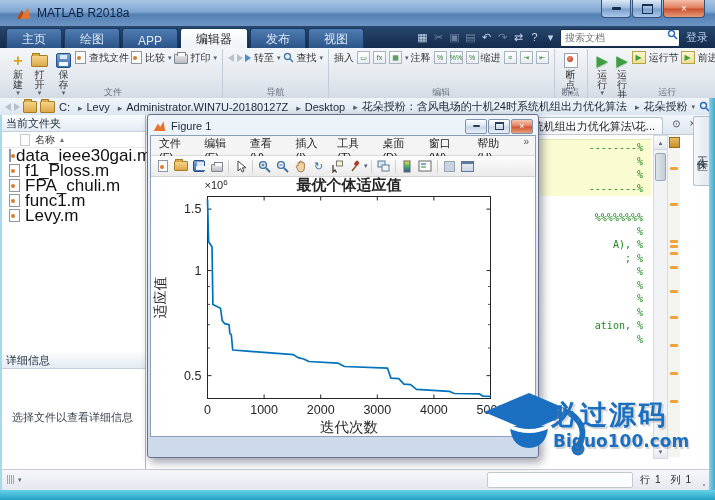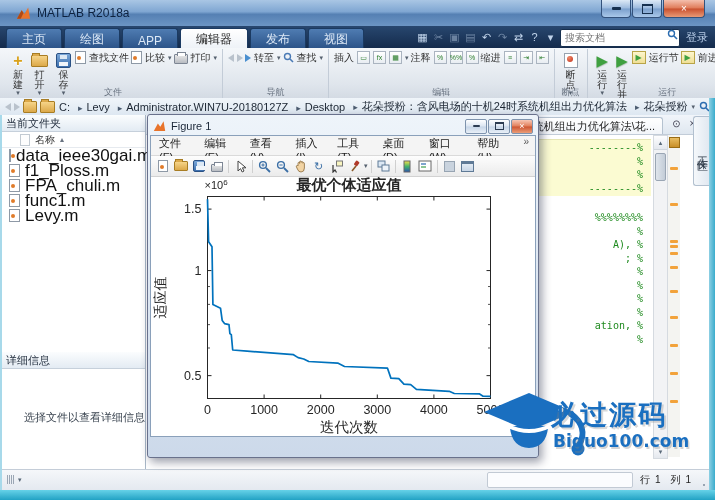--- a/index.html
+++ b/index.html
@@ -68,21 +68,21 @@
   .crumb+.crumb::before{content:"▸";margin:0 4px 0 3px;color:#4a5archive;color:#4a5a6e;font-size:9px;}
   .addr-right{margin-left:auto;display:flex;align-items:center;gap:4px;}
 
   
   .leftpanel{position:absolute;top:115px;left:0;width:145px;bottom:30px;background:#fff;border-right:1px solid #a9b8c8;}
   .panelhd{height:16px;background:linear-gradient(#fbfdfe,#e3ebf3);border-bottom:1px solid #c6d0db;font-size:11px;color:#1e2a3a;display:flex;align-items:center;padding:0 6px;}
   .listhead{height:15px;display:flex;align-items:center;font-size:10px;color:#333;border-bottom:1px solid #e6eaef;padding:0 20px;gap:5px;}
   .ghostdoc{width:8px;height:10px;border:1px solid #c2cad2;background:#fdfdfd;}
   .file{display:flex;align-items:center;height:15px;font-size:17px;color:#111;padding:0 4px 0 9px;gap:5px;}
   .dethd{position:absolute;top:237px;left:0;right:0;}
-  .detbody{position:absolute;top:253px;left:0;right:0;bottom:0;display:flex;align-items:flex-start;justify-content:flex-end;}
+  .detbody{position:absolute;top:253px;left:0;right:0;bottom:0;display:flex;align-items:flex-start;justify-content:flex-start;padding-left:12px;}
   .detbody span{margin-top:42px;font-size:11px;color:#3a4450;}
 
   
   .editorarea{position:absolute;top:115px;left:146px;right:6px;bottom:30px;background:#fff;}
   .edtabbar{position:relative;height:19px;background:linear-gradient(#f1f5fa,#dfe7f0);border-bottom:1px solid #c2ccd8;}
   .edtab{position:absolute;right:46px;top:2px;height:16px;background:linear-gradient(#fff,#f2f5f9);border:1px solid #b5c2d0;border-bottom:none;border-radius:3px 3px 0 0;font-size:11px;color:#222;display:flex;align-items:center;padding:0 7px;}
   .edtabbtn{position:absolute;top:3px;font-size:10px;color:#445;width:13px;text-align:center;}
   .yellowblock{position:absolute;left:391px;top:24px;width:114px;height:56px;background:#fbfbd2;border-top:1px solid #e6e6b4;}
   .codecol{position:absolute;left:391px;width:106px;text-align:right;font-family:"DejaVu Sans Mono",monospace;font-size:10px;line-height:13.5px;color:#1e8a1e;}
   .vscroll{position:absolute;left:507px;top:20px;width:13px;height:322px;background:#f2f3f5;border:1px solid #d5dae0;}

